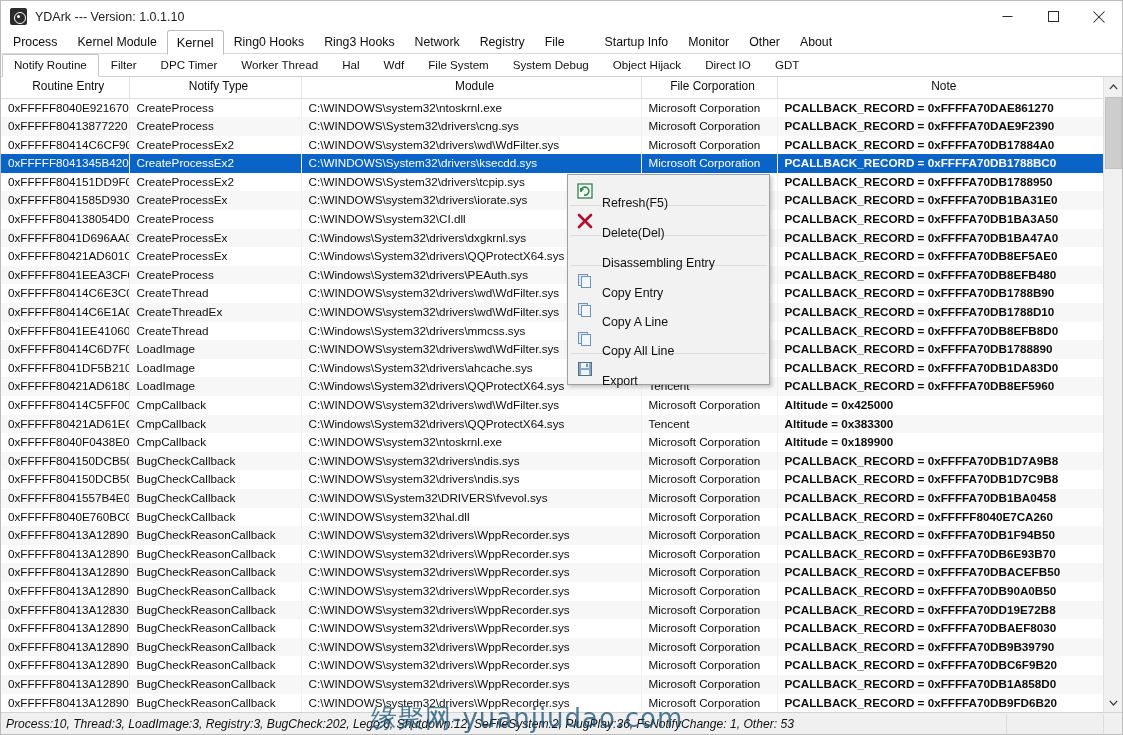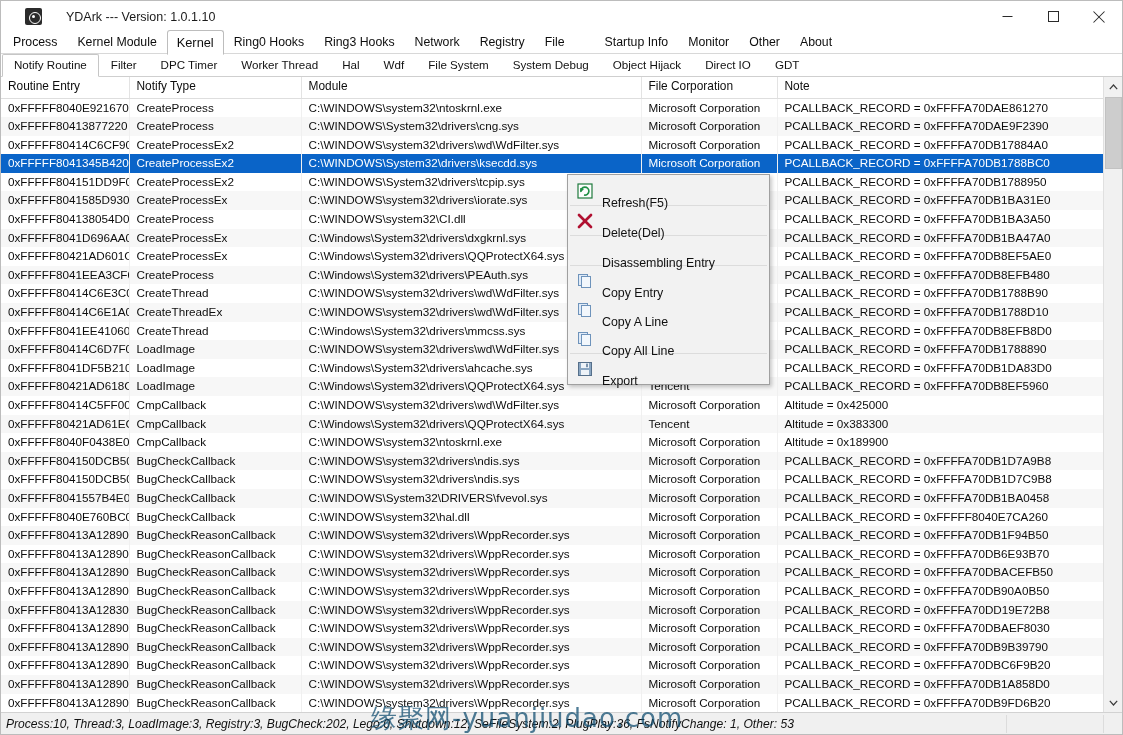--- a/index.html
+++ b/index.html
@@ -26,22 +26,22 @@
     height: 31px;
     min-height: 31px;
     background: #ffffff;
     display: flex;
     align-items: center;
     position: relative;
   }
   #title-left {
     display: flex;
     align-items: center;
-    padding-left: 24px;
-    gap: 24px;
+    padding-left: 9px;
+    gap: 8px;
   }
   .app-icon {
     width: 17px; height: 17px;
     background: #2b2b2b;
     border-radius: 2px;
     position: relative;
     display: inline-block;
   }
   .app-icon::before {
     content: "";
@@ -161,21 +161,21 @@
     position: relative;
     overflow: hidden;
   }
   #list-table {
     width: 100%;
     border-collapse: collapse;
     table-layout: fixed;
     font-size: 11.7px;
   }
   #list-table th {
-    text-align: left;
+    text-align: center;
     font-weight: normal;
     font-size: 11.9px;
     color: #0d0d0d;
     padding: 2px 0 4px 7px;
     background: #ffffff;
     border-right: 1px solid #e3e3e3;
     border-bottom: 1px solid #dedede;
     height: 21px;
     vertical-align: middle;
     white-space: nowrap;
@@ -184,21 +184,21 @@
   #list-table th:last-child { border-right: none; }
   #list-table td {
     padding: 0 0 0 7px;
     height: 18.6px;
     line-height: 18.6px;
     white-space: nowrap;
     overflow: hidden;
     color: #0d0d0d;
     border-right: 1px solid #f0f0f0;
   }
-  #list-table td:last-child { border-right: none; }
+  #list-table td:last-child { border-right: none; font-weight: bold; }
   tr.row.alt td { background: #f7f7f7; }
   tr.row.highlight td { color: #2733c9; }
   tr.row.selected td {
     background: #0a64c8 !important;
     color: #ffffff !important;
   }
 
   
   .c-entry  { width: 128px; }
   .c-type   { width: 172px; }

